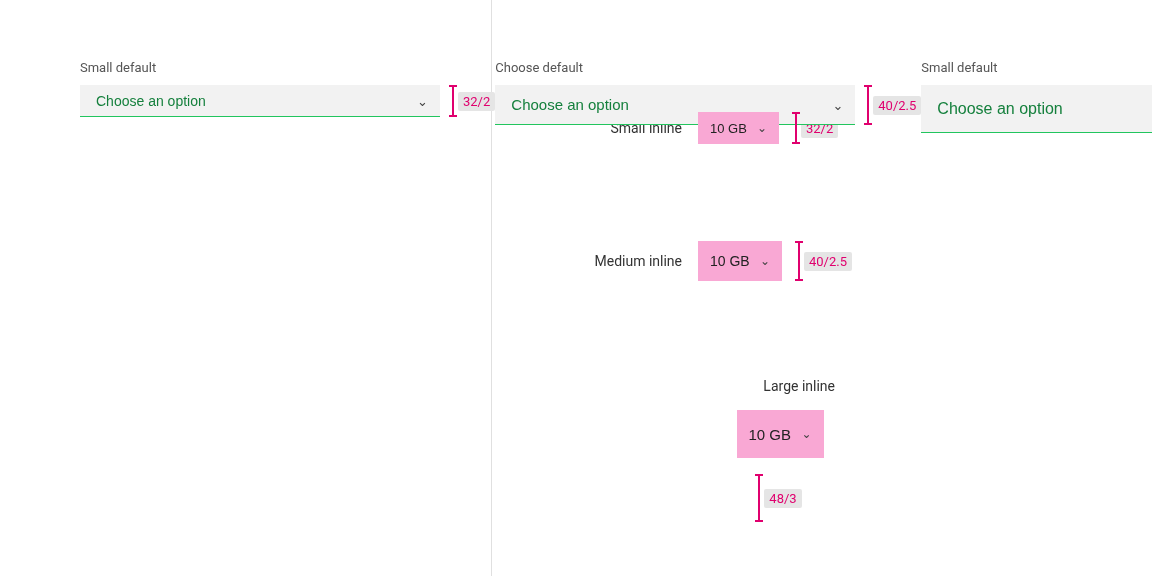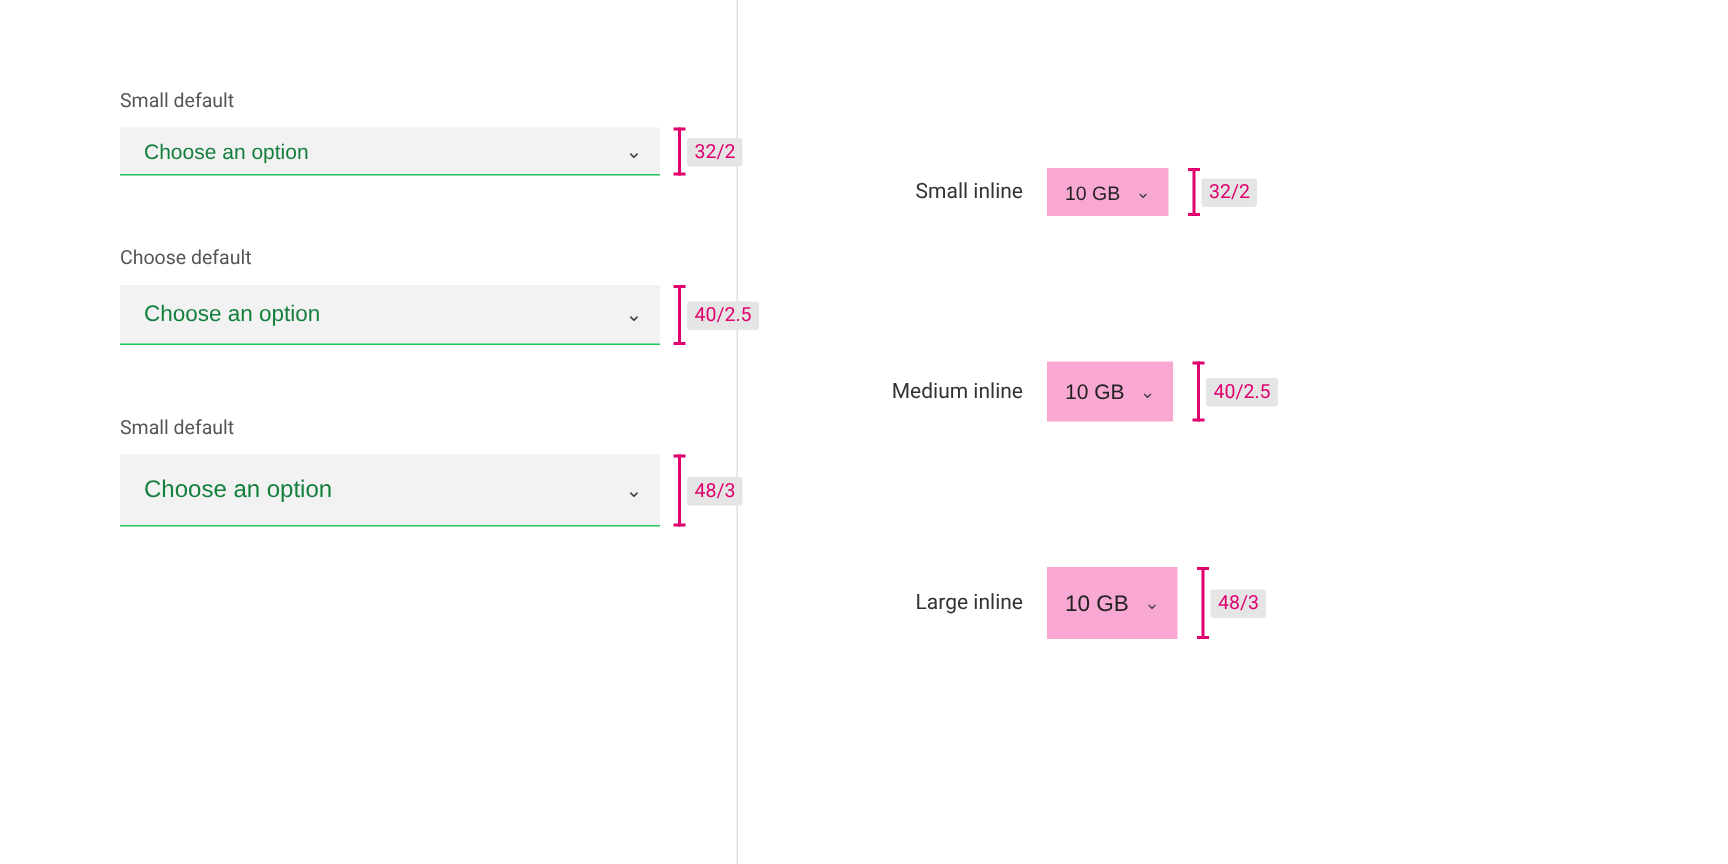--- a/index.html
+++ b/index.html
@@ -16,21 +16,21 @@
       overflow: hidden;
       display: flex;
     }
 
     .left-panel {
       width: 492px;
       height: 576px;
       padding: 60px 80px;
       border-right: 1px solid #e0e0e0;
       display: flex;
-      flex-direction: column;
+      flex-direction: row;
       justify-content: flex-start;
       gap: 0;
     }
 
     .right-panel {
       width: 576px;
       height: 576px;
       padding: 60px 80px;
       display: flex;
       flex-direction: column;
@@ -275,21 +275,21 @@
         <option>10 GB</option>
       </select>
       <span class="chevron" style="color:#444; font-size:12px;">⌄</span>
     </div>
     <div class="measurement">
       <div class="measurement-bar medium"></div>
       <span class="measurement-text">40/2.5</span>
     </div>
   </div>
 
-  <div class="inline-group" style="margin-top: 48px;">
+  <div class="inline-group" style="margin-top: 48px; flex-direction: column;">
     <div class="inline-label">Large inline</div>
     <div class="select-wrapper">
       <select class="select-inline large">
         <option>10 GB</option>
       </select>
       <span class="chevron" style="color:#444; font-size:12px;">⌄</span>
     </div>
     <div class="measurement">
       <div class="measurement-bar large"></div>
       <span class="measurement-text">48/3</span>

